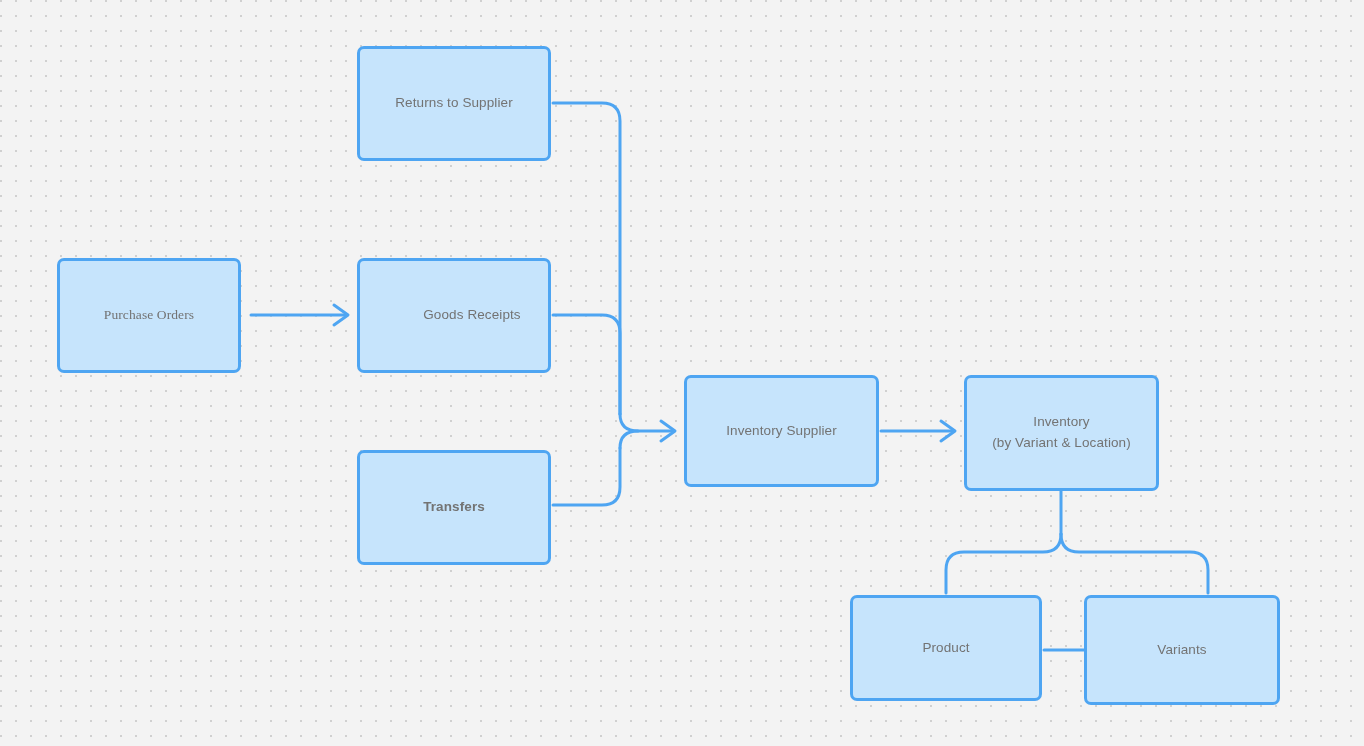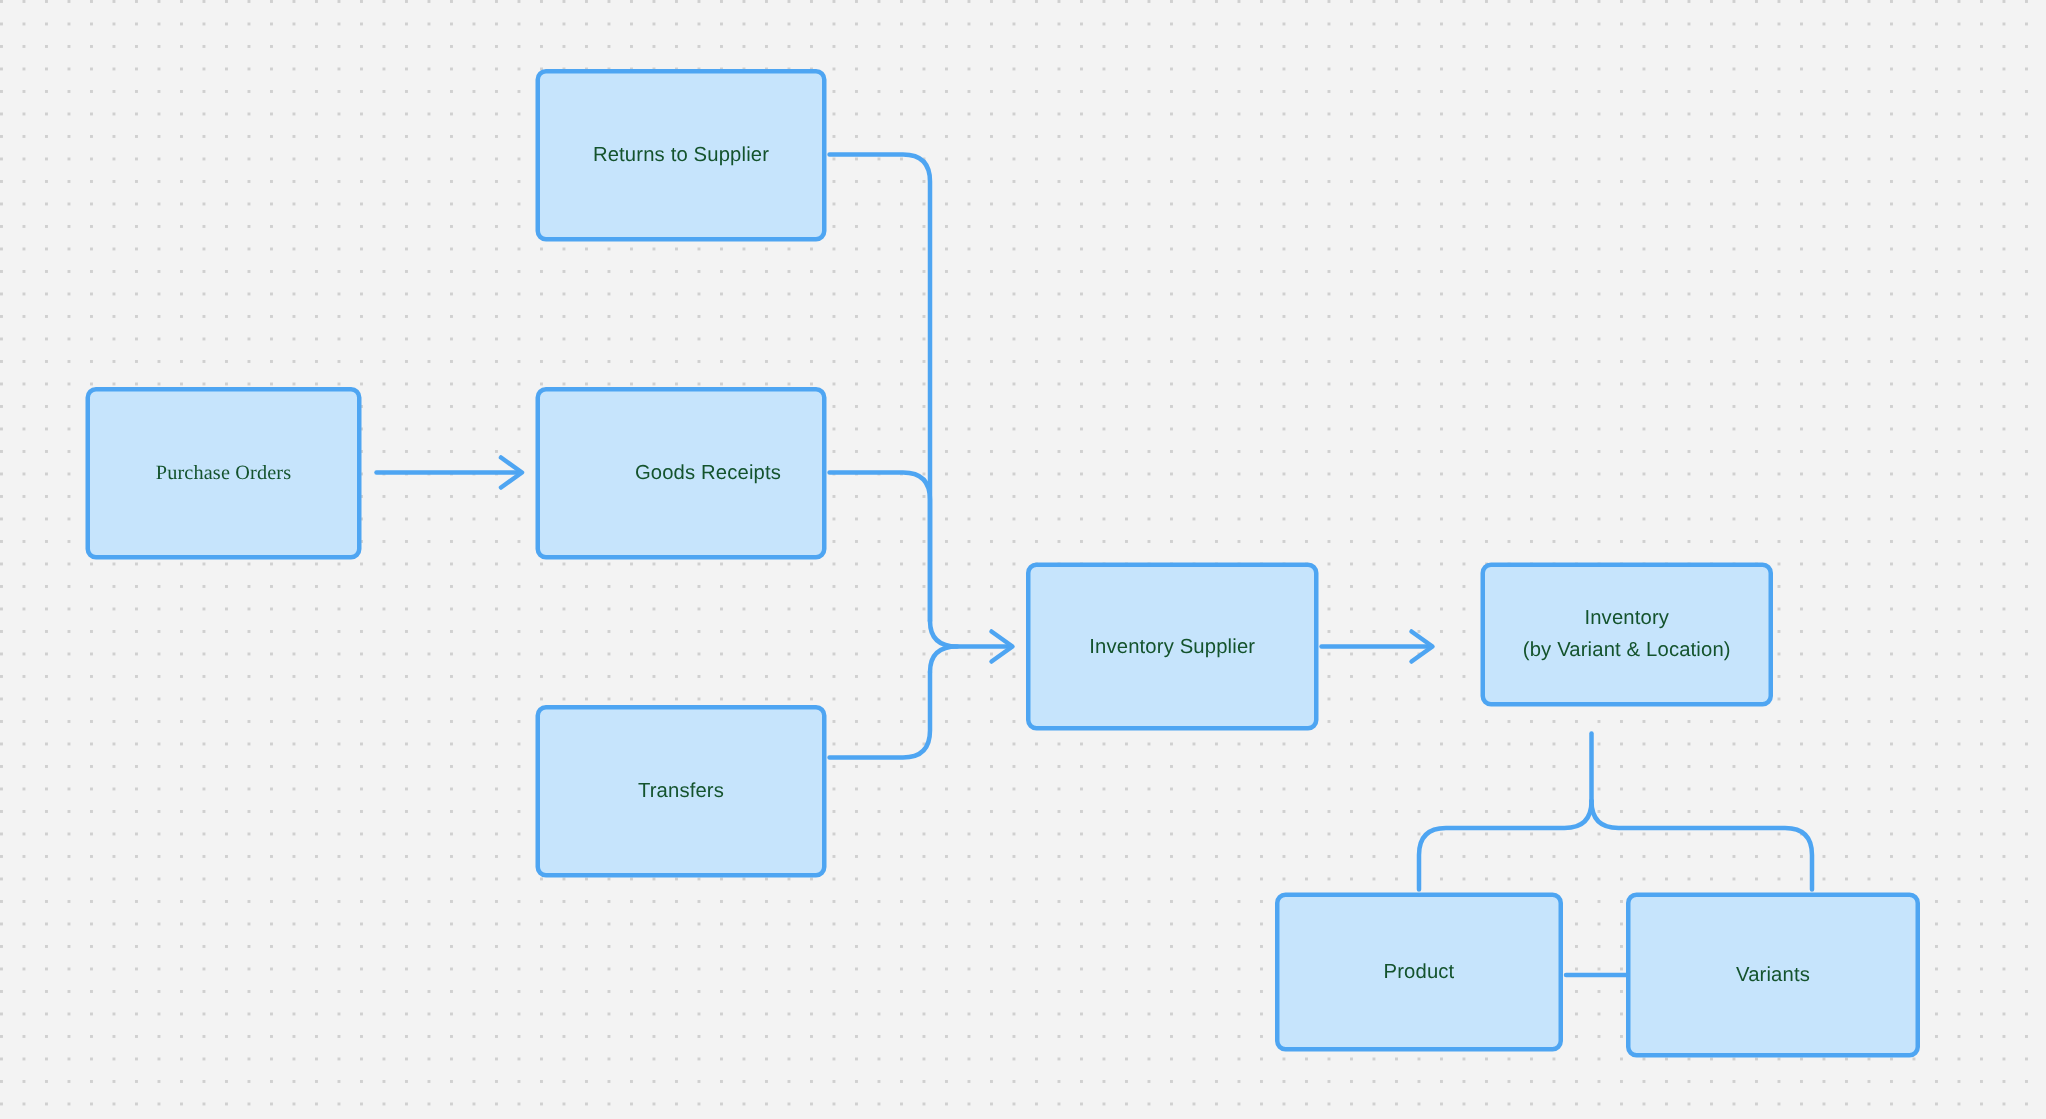--- a/index.html
+++ b/index.html
@@ -32,21 +32,21 @@
   .node {
     position: absolute;
     box-sizing: border-box;
     background: #c6e4fc;
     border: 3px solid #4ea5f2;
     border-radius: 7px;
     display: flex;
     align-items: center;
     justify-content: center;
     text-align: center;
-    color: #14532d;
+    color: #737373;
     font-size: 13.5px;
     line-height: 1.55;
     letter-spacing: 0.1px;
     font-family: "Liberation Sans", sans-serif;
     user-select: none;
   }
   .node-label {
     padding: 0 8px;
     white-space: pre-line;
   }
@@ -90,29 +90,29 @@
   </div>
 
   <div class="node" style="left:57px; top:258px; width:184px; height:115px;font-family:Liberation Serif, serif;">
     <span class="node-label">Purchase Orders</span>
   </div>
 
   <div class="node" style="left:357px; top:258px; width:194px; height:115px;padding-left:36px;">
     <span class="node-label">Goods Receipts</span>
   </div>
 
-  <div class="node" style="left:357px; top:470px; width:194px; height:115px;">
+  <div class="node" style="left:357px; top:450px; width:194px; height:115px;font-weight:bold;">
     <span class="node-label">Transfers</span>
   </div>
 
   <div class="node" style="left:684px; top:375px; width:195px; height:112px;">
     <span class="node-label">Inventory Supplier</span>
   </div>
 
-  <div class="node" style="left:964px; top:375px; width:195px; height:96px;margin-left:23px;">
+  <div class="node" style="left:964px; top:375px; width:195px; height:116px;">
     <span class="node-label">Inventory
 (by Variant &amp; Location)</span>
   </div>
 
   <div class="node" style="left:850px; top:595px; width:192px; height:106px;">
     <span class="node-label">Product</span>
   </div>
 
   <div class="node" style="left:1084px; top:595px; width:196px; height:110px;">
     <span class="node-label">Variants</span>

